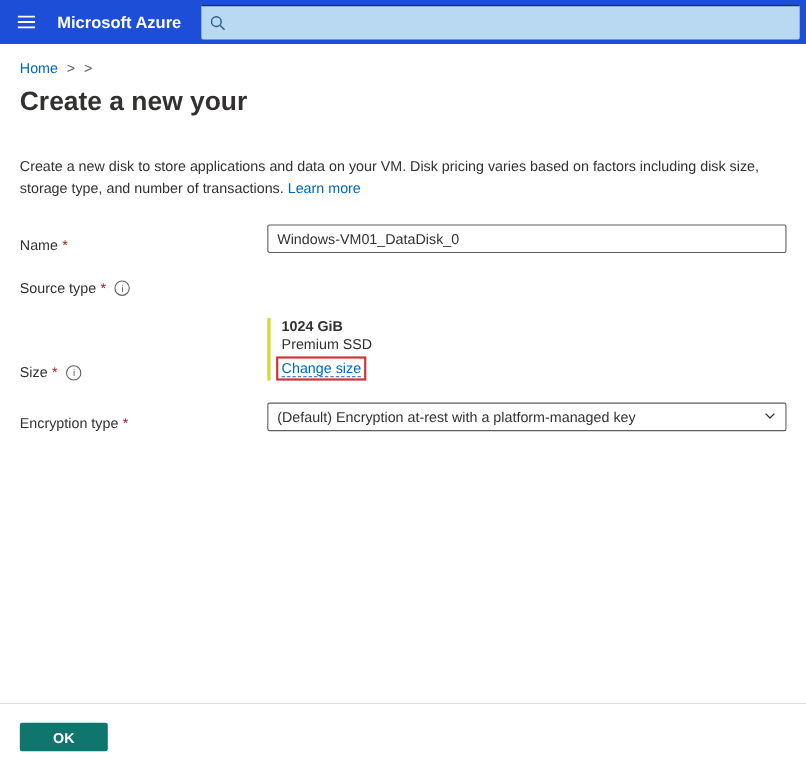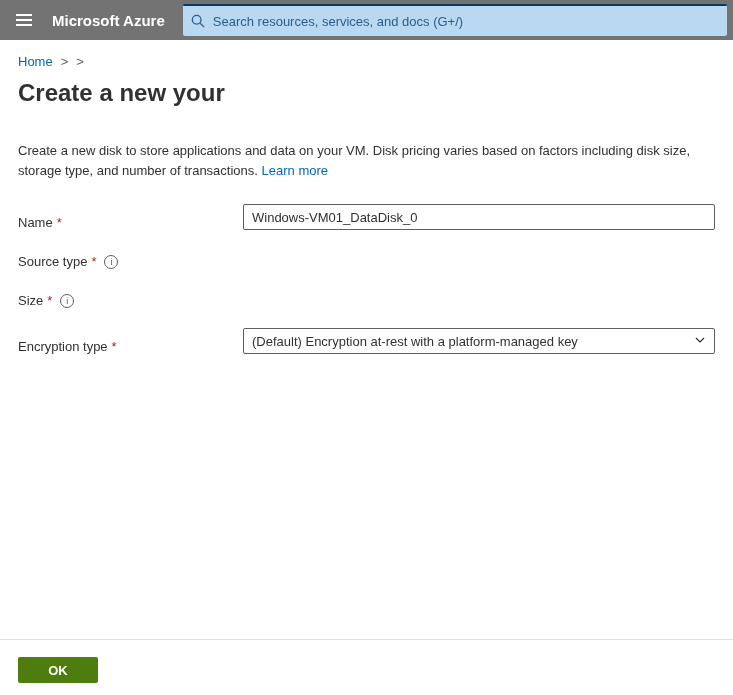--- a/index.html
+++ b/index.html
@@ -1,19 +1,19 @@
 <!DOCTYPE html>
 <html><head>
   <meta charset="utf-8">
   <style>
     * { margin: 0; padding: 0; box-sizing: border-box; font-family: 'Segoe UI', Tahoma, Geneva, Verdana, sans-serif; }
     body { width: 733px; height: 695px; background: #fff; color: #323130; font-size: 13px; overflow: hidden; }
 
     
-    .topbar { height: 40px; background: #737373; display: flex; align-items: center; }
+    .topbar { height: 40px; background: #1d4ed8; display: flex; align-items: center; }
     .hamburger { width: 48px; height: 40px; display: flex; align-items: center; justify-content: center; cursor: pointer; }
     .hamburger svg { width: 16px; height: 12px; }
     .brand { color: #fff; font-size: 15px; font-weight: 600; padding: 0 12px 0 4px; white-space: nowrap; }
     .searchwrap { flex: 1; height: 32px; margin: 0 6px; background: #b9d9f2; border-radius: 2px; display: flex; align-items: center; padding: 0 8px; border-top: 2px solid #073a63; }
     .searchwrap svg { width: 14px; height: 14px; margin-right: 8px; }
     .searchwrap input { flex: 1; border: none; background: transparent; outline: none; font-size: 13px; color: #1b3a57; }
     .searchwrap input::placeholder { color: #2a5d8a; }
 
     .content { padding: 14px 18px 0 18px; }
 
@@ -40,38 +40,37 @@
 
     .size-block { border-left: 3px solid #cddc39; padding-left: 10px; }
     .size-value { font-weight: 700; font-size: 13px; }
     .size-tier { font-size: 13px; color: #323130; margin-top: 1px; }
     .change-link { display: inline-block; color: #0067b8; text-decoration: none; border-bottom: 1px dashed #0067b8; cursor: pointer; font-size: 13px; }
     .highlight-box { border: 2px solid #d13438; padding: 1px 3px; margin-top: 4px; margin-left: -5px; display: inline-block; }
 
     
     .footer-sep { position: absolute; bottom: 55px; left: 0; right: 0; border-top: 1px solid #e1dfdd; }
     .footer { position: absolute; bottom: 12px; left: 18px; }
-    .ok-btn { background: #4d7c0f; color: #fff; border: none; width: 80px; height: 26px; font-size: 13px; font-weight: 600; cursor: pointer; border-radius: 2px; }
+    .ok-btn { background: #0f766e; color: #fff; border: none; width: 80px; height: 26px; font-size: 13px; font-weight: 600; cursor: pointer; border-radius: 2px; }
   </style>
 </head>
 <body>
 
 <div class="topbar">
   <div class="hamburger">
     <svg viewBox="0 0 16 12">
         <path d="M0 0h16v2H0zM0 5h16v2H0zM0 10h16v2H0z" fill="#fff"></path>
       </svg>
   </div>
   <div class="brand">Microsoft Azure</div>
   <div class="searchwrap">
     <svg viewBox="0 0 16 16">
         <circle cx="6.5" cy="6.5" r="5" fill="none" stroke="#2a5d8a" stroke-width="1.5"></circle>
         <line x1="10.5" y1="10.5" x2="15" y2="15" stroke="#2a5d8a" stroke-width="1.5"></line>
       </svg>
-    <input type="text" placeholder="Search resources, services, and docs (G+/)" style="">
   </div>
 </div>
 
 <div class="content">
 
   <div class="breadcrumb">
     <a>Home</a>
     <span class="sep">&gt;</span>
     <span class="sep">&gt;</span>
   </div>
@@ -101,20 +100,29 @@
         <span class="info">i</span>
       </div>
     </div>
 
     <div class="row">
       <div class="label">
         <span>Size</span>
         <span class="req">*</span>
         <span class="info">i</span>
       </div>
+      <div class="field">
+        <div class="size-block">
+          <div class="size-value">1024 GiB</div>
+          <div class="size-tier">Premium SSD</div>
+          <div class="highlight-box">
+            <a class="change-link">Change size</a>
+          </div>
+        </div>
+      </div>
     </div>
 
     <div class="row">
       <div class="label">
         <span>Encryption type</span>
         <span class="req">*</span>
       </div>
       <div class="field">
         <div class="select">
           <span>(Default) Encryption at-rest with a platform-managed key</span>

